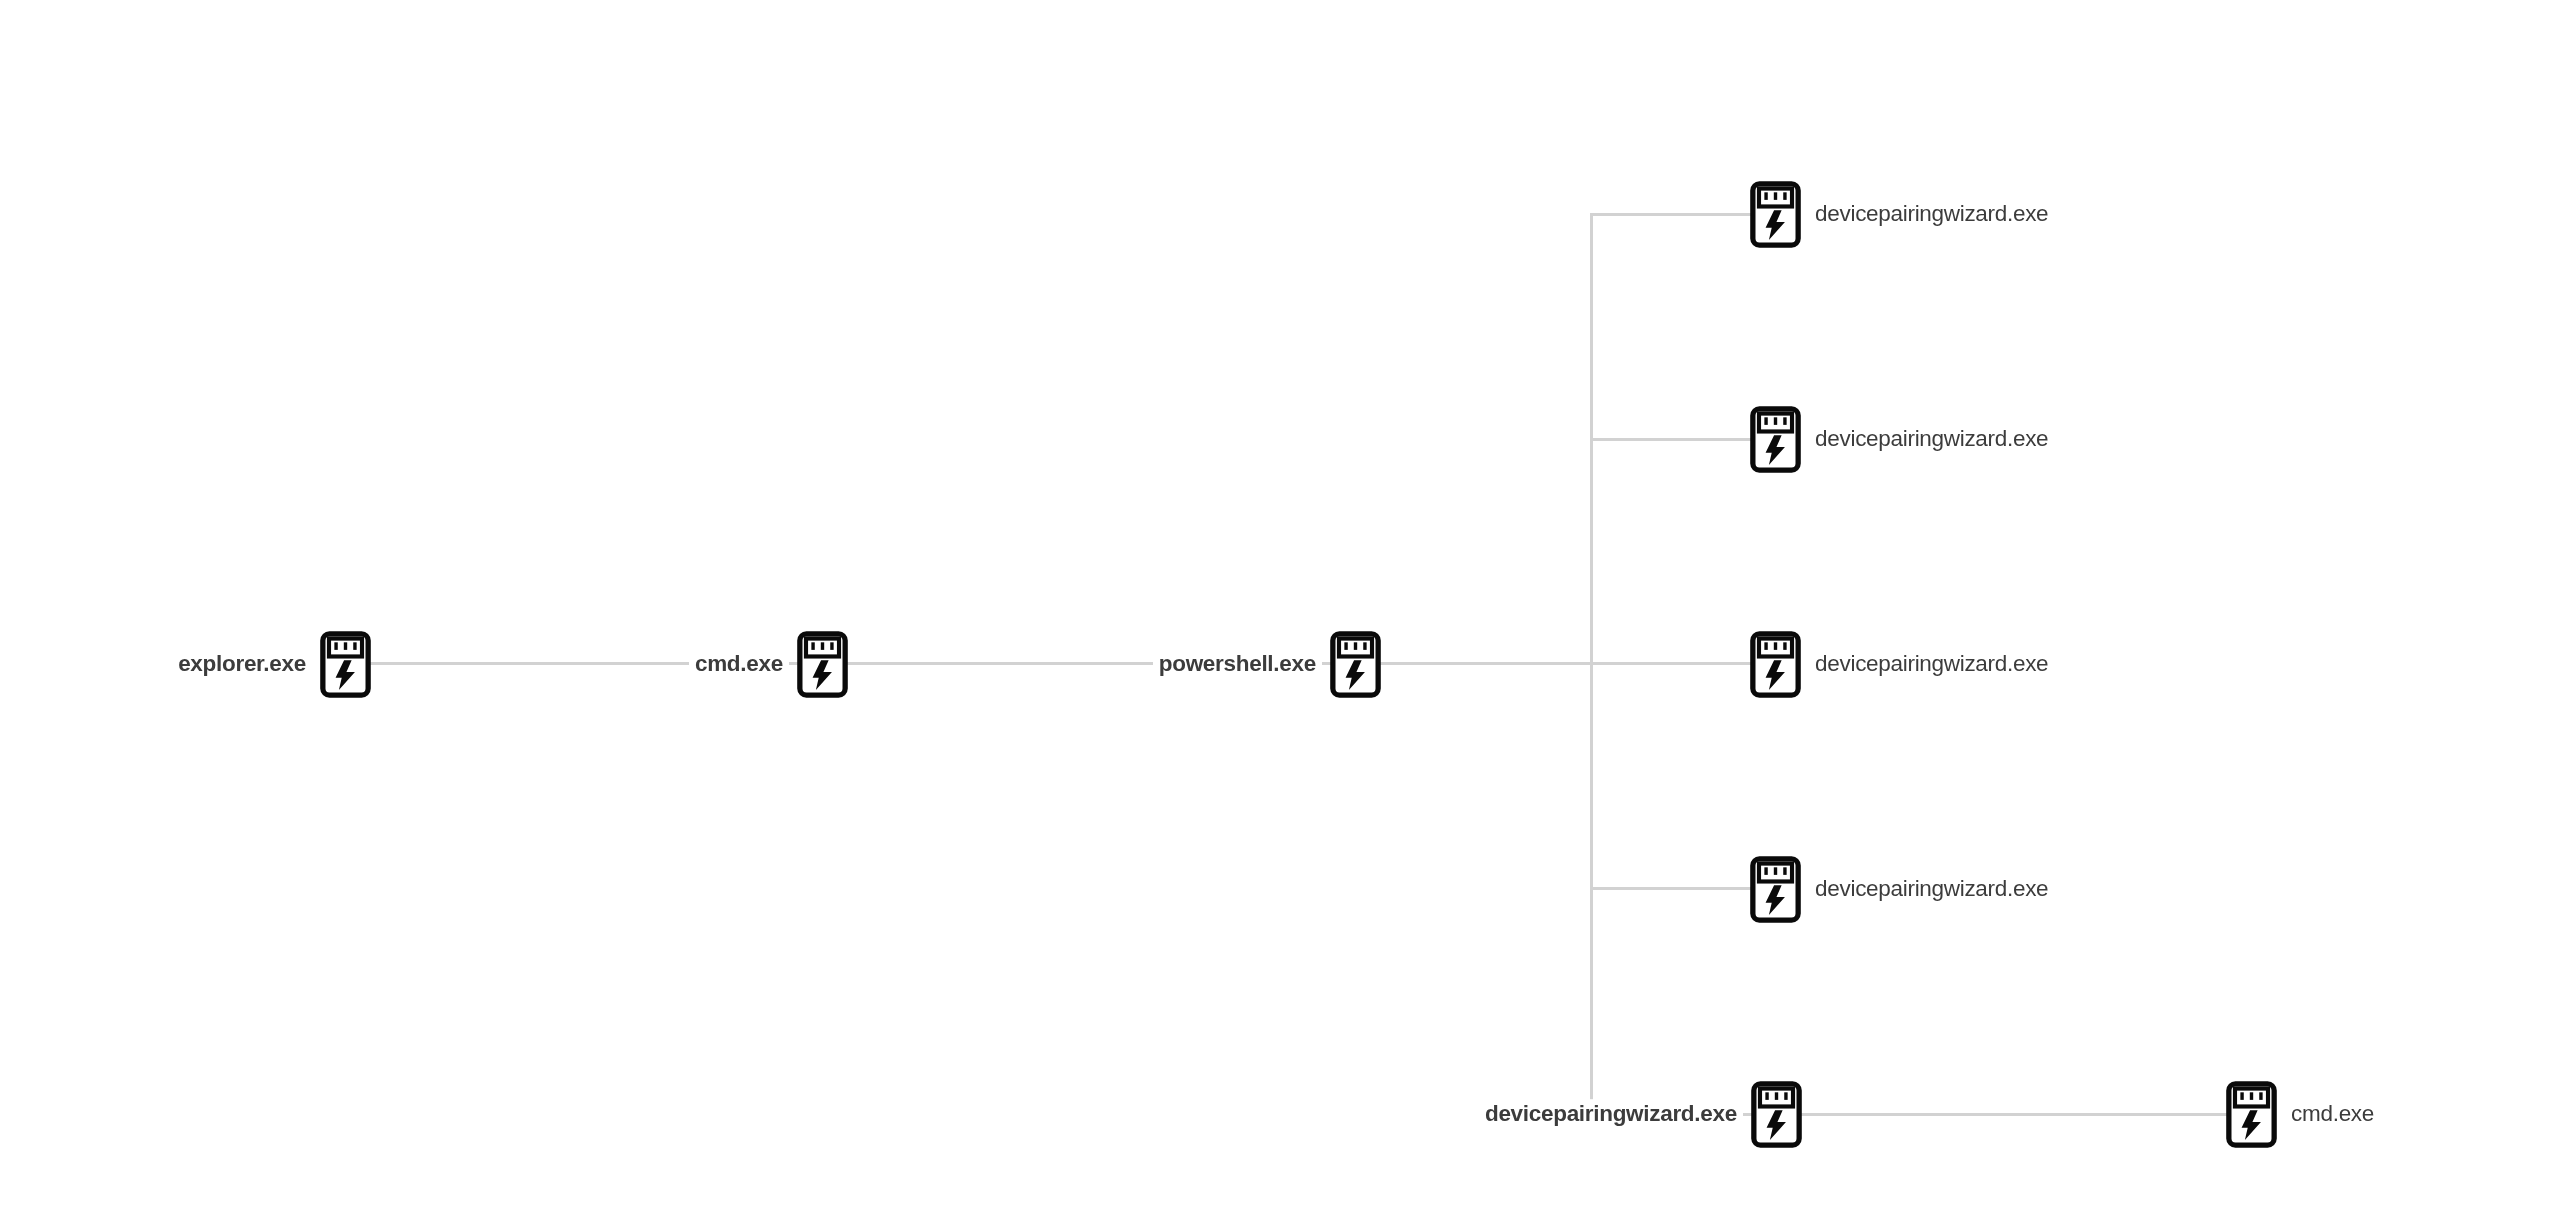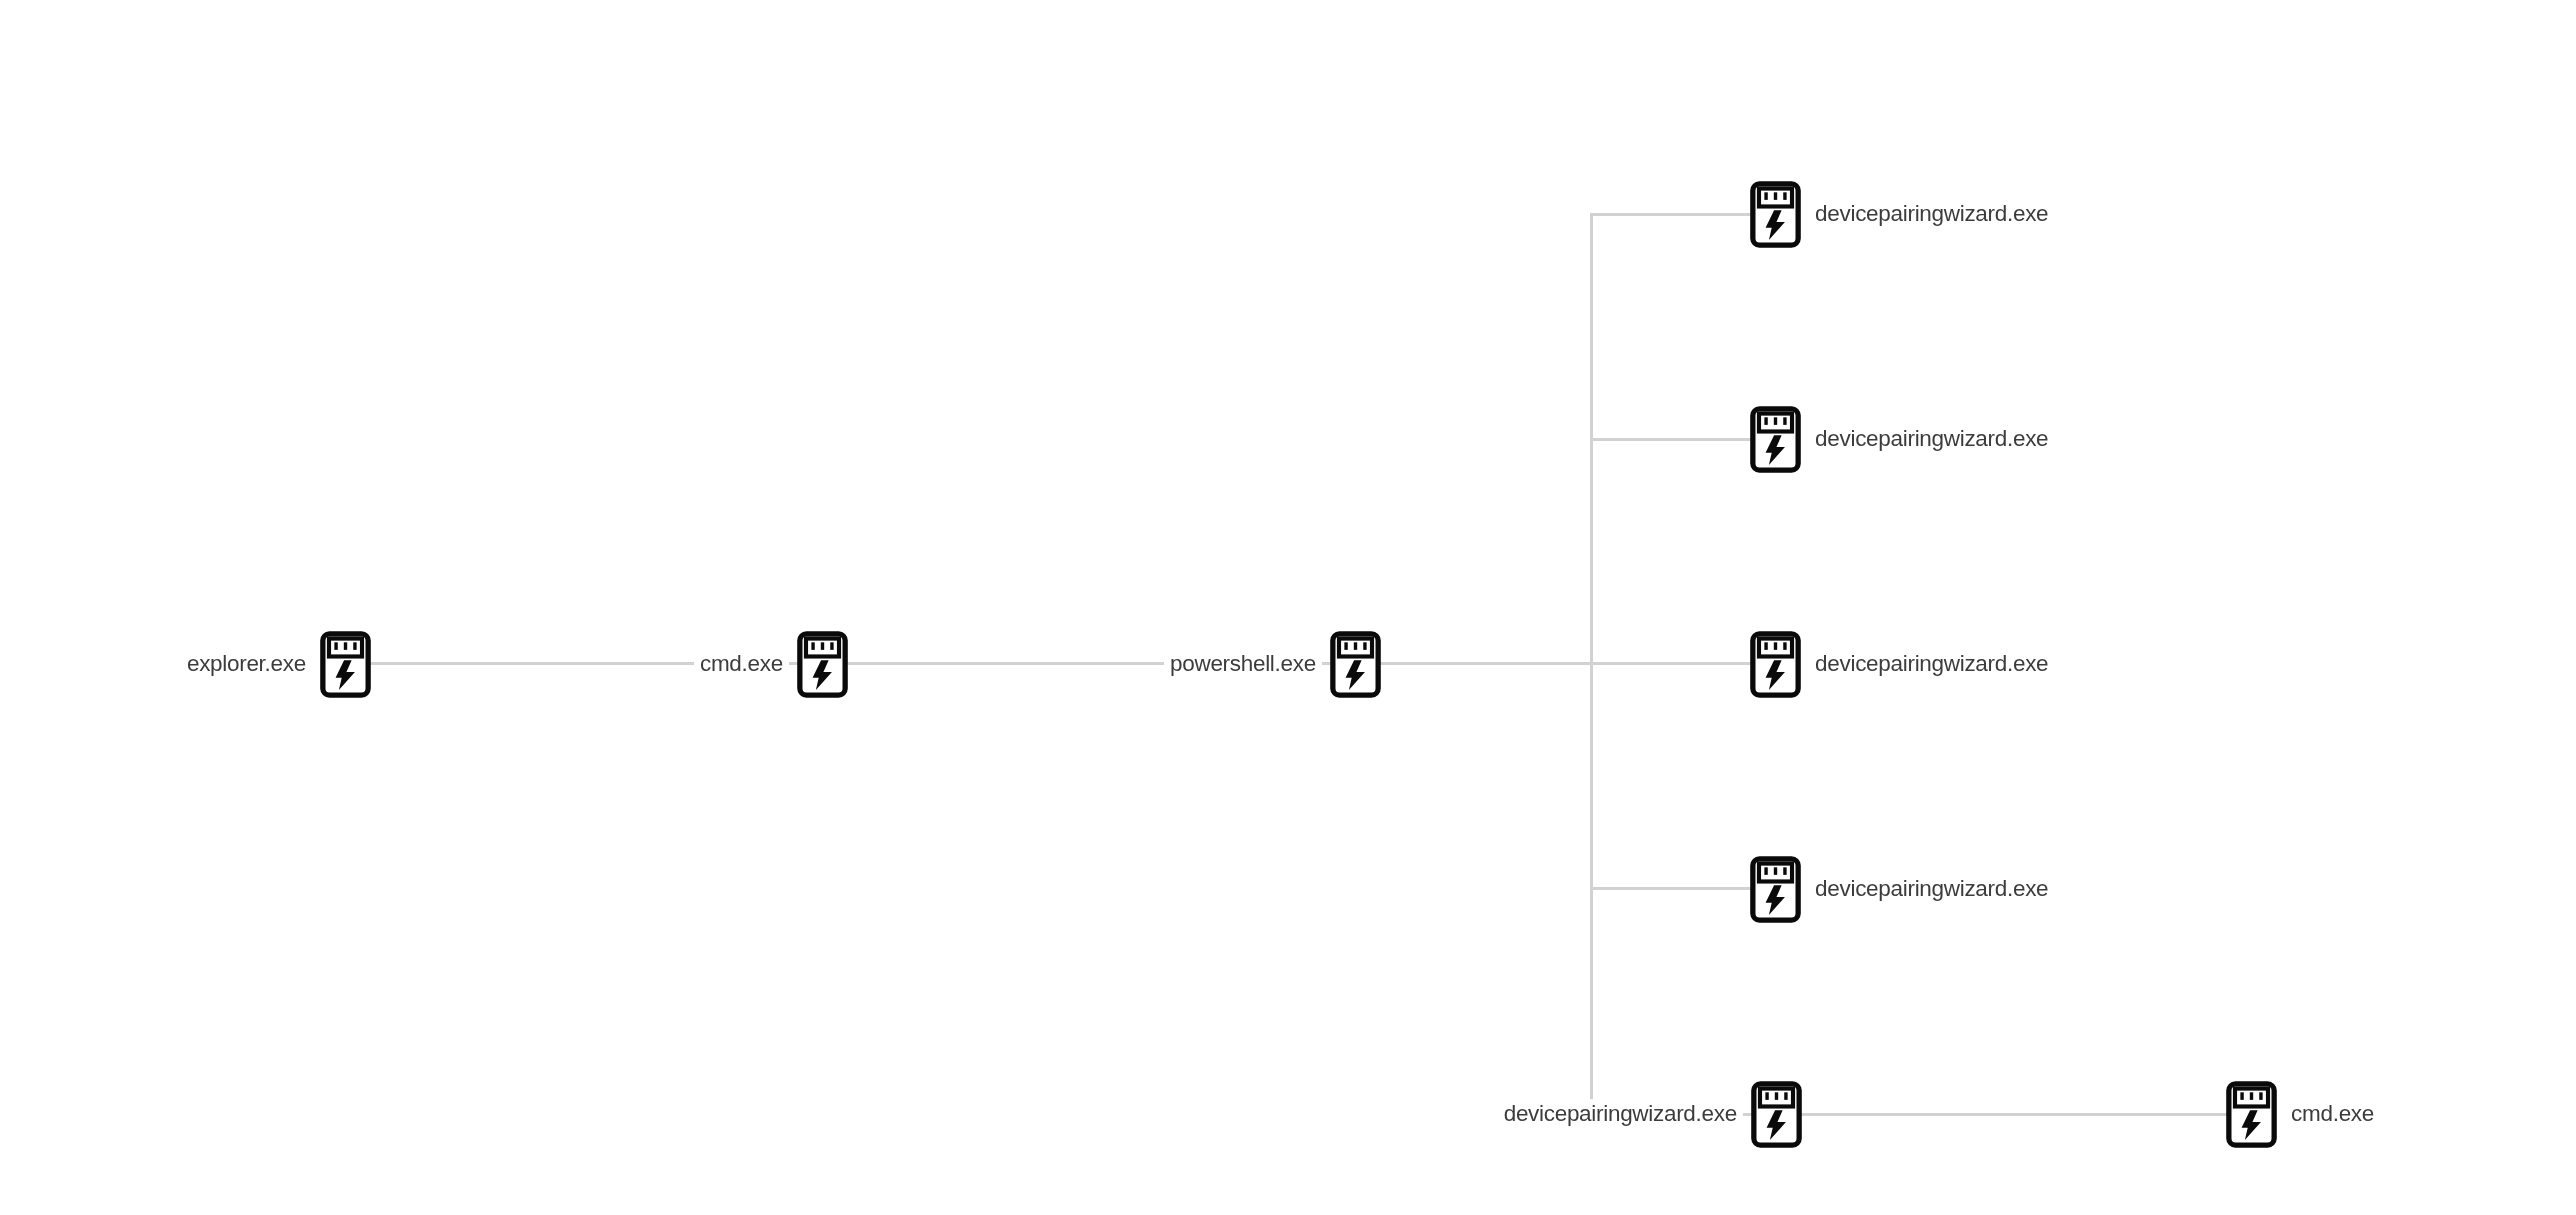--- a/index.html
+++ b/index.html
@@ -24,21 +24,21 @@
   .proc-icon{display:block;width:51px;height:67px;}
   .label{
     position:absolute;top:50%;transform:translateY(-50%);
     white-space:nowrap;
     font-size:22.5px;letter-spacing:-0.3px;
     color:var(--text-color);
     background:var(--bg-color);
     padding:2.8px 5.6px;
     z-index:2;
   }
-  .label-left{right:calc(100% + 8.5px);}
+  .label-left{right:calc(100% + 8.5px);font-weight:bold;}
   .label-right{left:calc(100% + 8.5px);}
 </style>
 </head>
 <body>
 
 <svg width="0" height="0" style="position:absolute" aria-hidden="true">
   <defs>
     <symbol id="proc-icon-symbol" viewBox="0 0 54 71">
       <rect x="3" y="3" width="48" height="65" rx="7" ry="7" fill="#ffffff" stroke="#0a0a0a" stroke-width="5.6"></rect>
       <rect x="9.5" y="8" width="35" height="19" fill="#ffffff" stroke="#0a0a0a" stroke-width="4.4"></rect>

